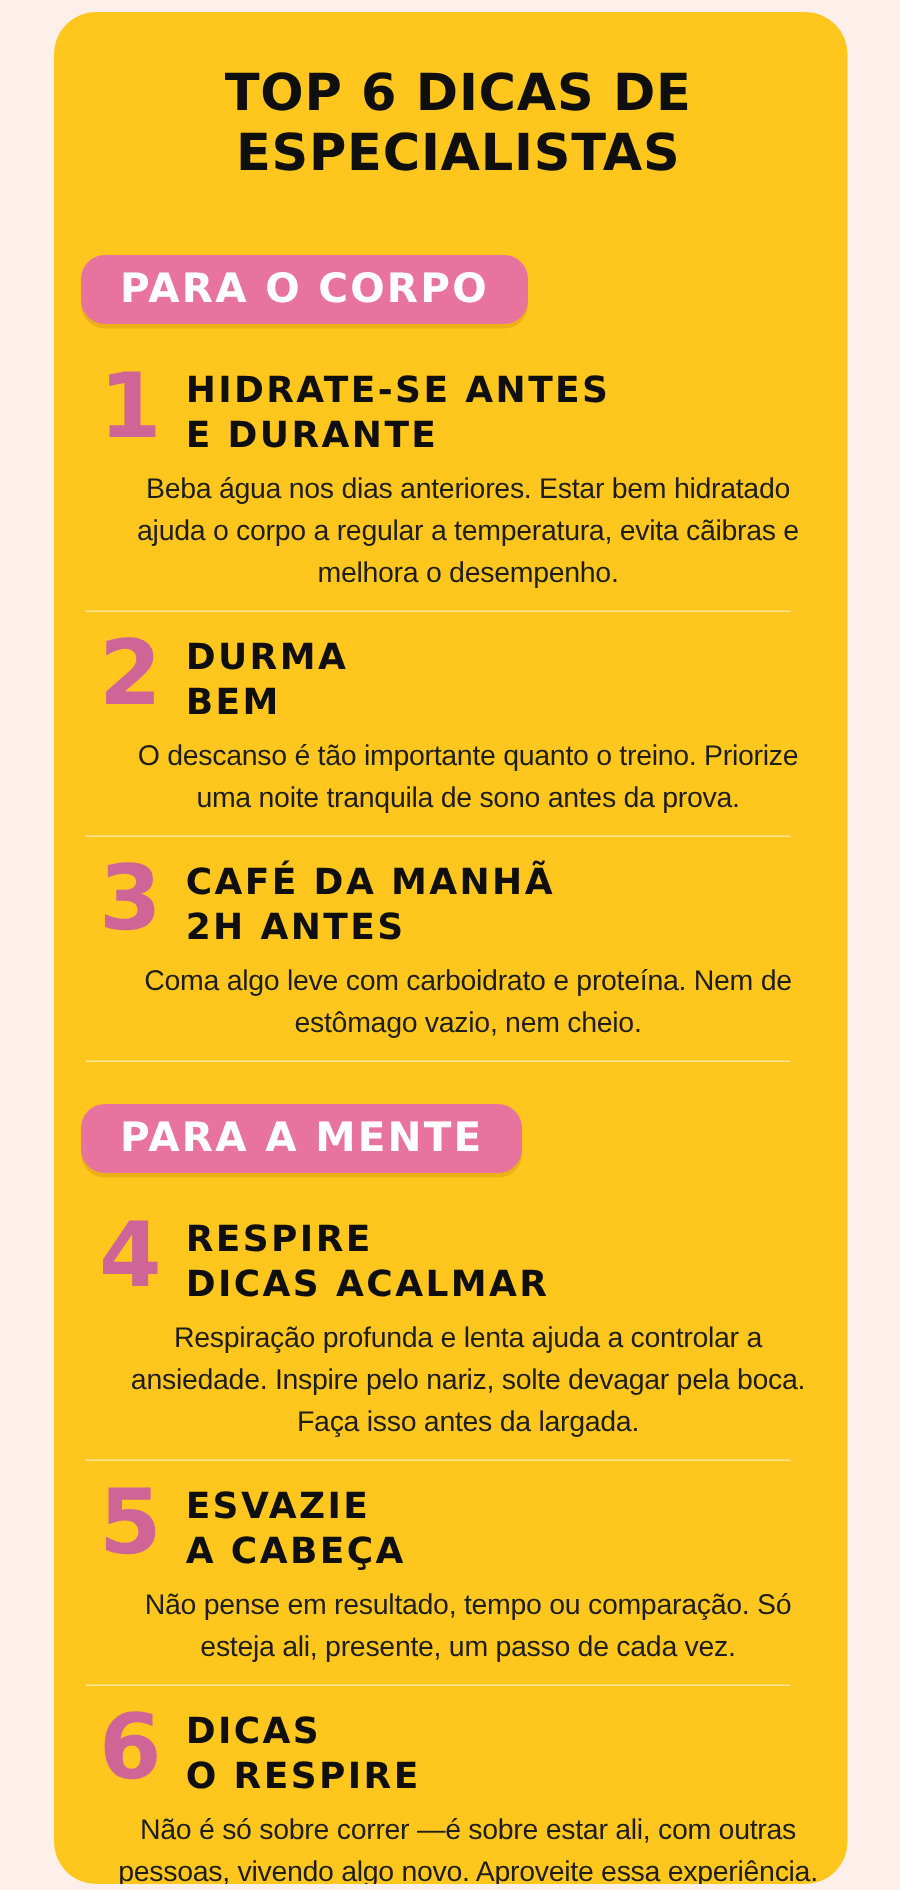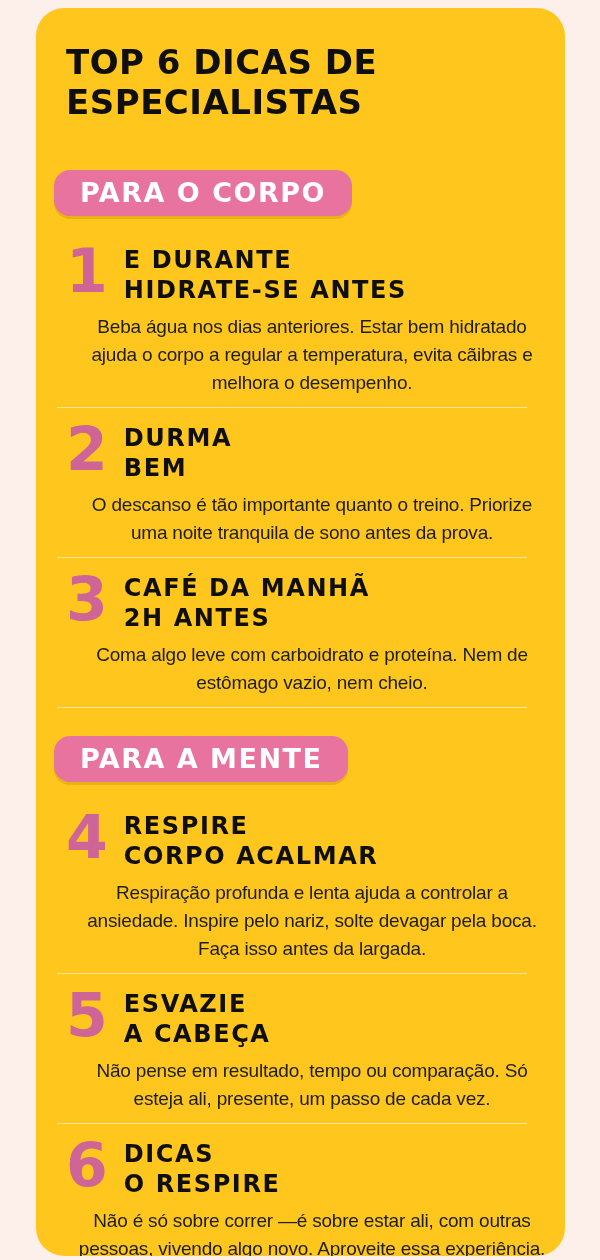--- a/index.html
+++ b/index.html
@@ -27,20 +27,21 @@
     padding: 34px 20px 14px 30px;
   }
   .title {
     font-family: "DejaVu Sans", sans-serif;
     font-weight: bold;
     font-size: 34px;
     line-height: 40px;
     letter-spacing: 0.5px;
     color: #0f0f0f;
     margin: 0 0 24px 0;
+    text-align: center;
   }
   .title .t-line { display: block; }
   .badge {
     display: inline-block;
     margin-left: -12px;
     background: #e8739f;
     color: #ffffff;
     font-family: "DejaVu Sans", sans-serif;
     font-weight: bold;
     font-size: 27px;
@@ -104,22 +105,22 @@
     <span class="t-line">ESPECIALISTAS</span>
   </h1>
 
   <div class="section section-1">
     <div class="badge">PARA O CORPO</div>
 
     <div class="tip">
       <div class="tip-head">
         <div class="tip-number">1</div>
         <div class="tip-heading">
+          <span class="h-line">HIDRATE-SE ANTES</span>
           <span class="h-line">E DURANTE</span>
-          <span class="h-line">HIDRATE-SE ANTES</span>
         </div>
       </div>
       <p class="tip-body">Beba água nos dias anteriores. Estar bem hidratado ajuda o corpo a regular a temperatura, evita cãibras e melhora o desempenho.</p>
       <div class="divider"></div>
     </div>
 
     <div class="tip">
       <div class="tip-head">
         <div class="tip-number">2</div>
         <div class="tip-heading">
@@ -145,21 +146,21 @@
   </div>
 
   <div class="section section-2">
     <div class="badge">PARA A MENTE</div>
 
     <div class="tip">
       <div class="tip-head">
         <div class="tip-number">4</div>
         <div class="tip-heading">
           <span class="h-line">RESPIRE</span>
-          <span class="h-line">CORPO ACALMAR</span>
+          <span class="h-line">DICAS ACALMAR</span>
         </div>
       </div>
       <p class="tip-body">Respiração profunda e lenta ajuda a controlar a ansiedade. Inspire pelo nariz, solte devagar pela boca. Faça isso antes da largada.</p>
       <div class="divider"></div>
     </div>
 
     <div class="tip">
       <div class="tip-head">
         <div class="tip-number">5</div>
         <div class="tip-heading">

